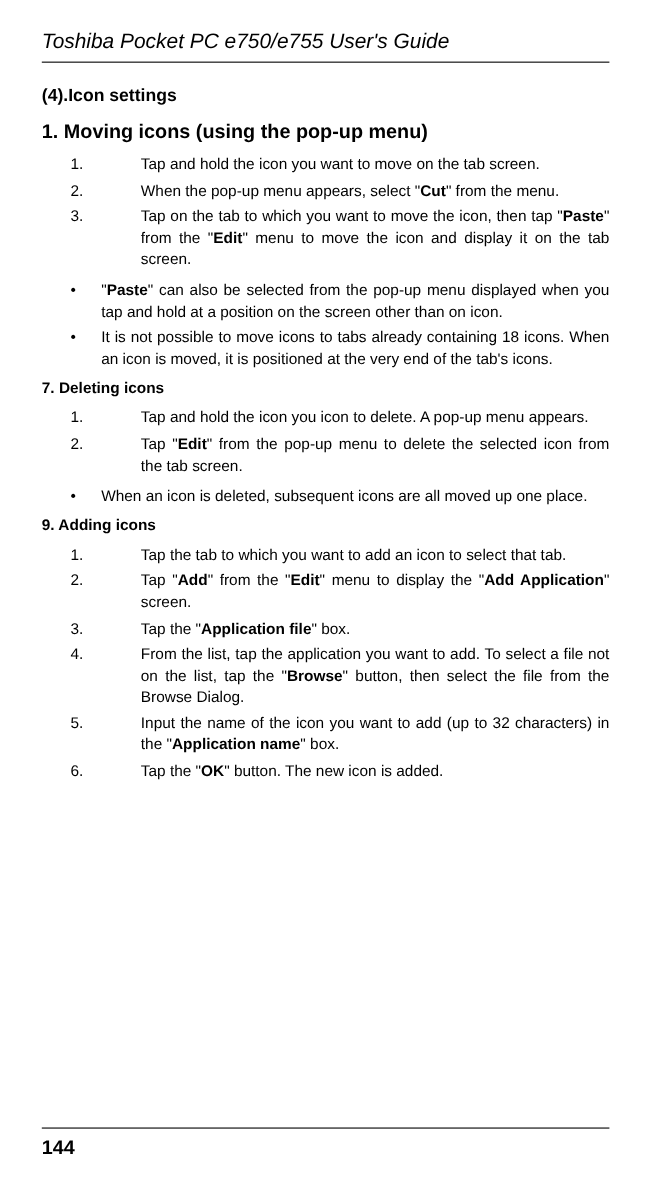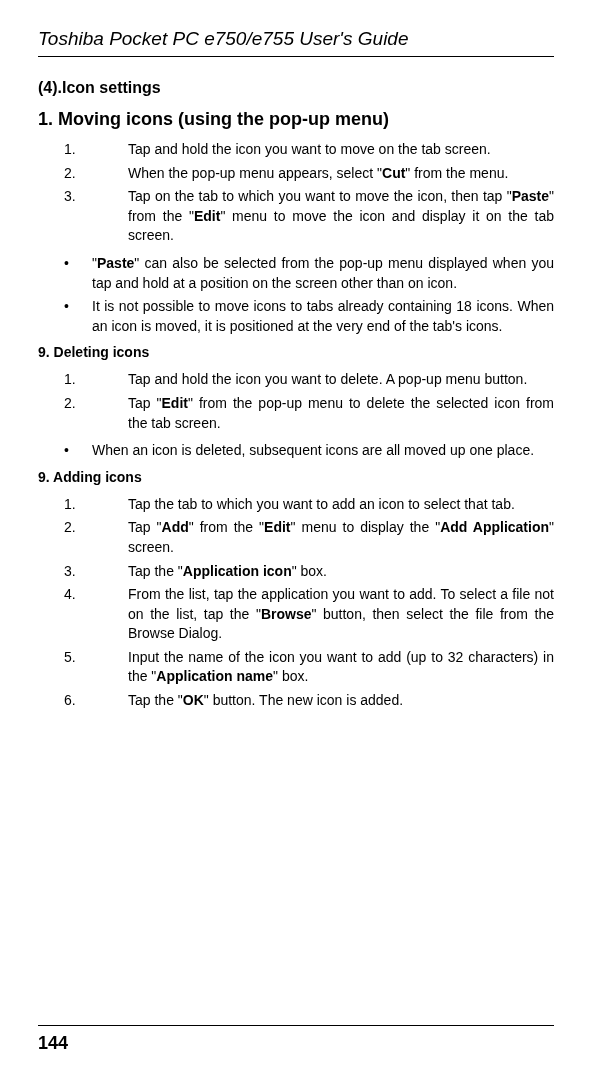--- a/index.html
+++ b/index.html
@@ -125,25 +125,25 @@
   <li>
       <span class="marker">•</span>
       <span class="content">"<b>Paste</b>" can also be selected from the pop-up menu displayed when you tap and hold at a position on the screen other than on icon.</span>
     </li>
   <li>
       <span class="marker">•</span>
       <span class="content">It is not possible to move icons to tabs already containing 18 icons. When an icon is moved, it is positioned at the very end of the tab's icons.</span>
     </li>
 </ul>
 
-<div class="numbered-heading">9.    Deleting icons</div>
+<div class="numbered-heading">7.    Deleting icons</div>
 <ul class="nested-list">
   <li>
       <span class="marker">1.</span>
-      <span class="content">Tap and hold the icon you want to delete. A pop-up menu button.</span>
+      <span class="content">Tap and hold the icon you icon to delete. A pop-up menu appears.</span>
     </li>
   <li>
       <span class="marker">2.</span>
       <span class="content">Tap "<b>Edit</b>" from the pop-up menu to delete the selected icon from the tab screen.</span>
     </li>
 </ul>
 <ul class="bullet-list">
   <li>
       <span class="marker">•</span>
       <span class="content">When an icon is deleted, subsequent icons are all moved up one place.</span>
@@ -155,21 +155,21 @@
   <li>
       <span class="marker">1.</span>
       <span class="content">Tap the tab to which you want to add an icon to select that tab.</span>
     </li>
   <li>
       <span class="marker">2.</span>
       <span class="content">Tap "<b>Add</b>" from the "<b>Edit</b>" menu to display the "<b>Add Application</b>" screen.</span>
     </li>
   <li>
       <span class="marker">3.</span>
-      <span class="content">Tap the "<b>Application icon</b>" box.</span>
+      <span class="content">Tap the "<b>Application file</b>" box.</span>
     </li>
   <li>
       <span class="marker">4.</span>
       <span class="content">From the list, tap the application you want to add. To select a file not on the list, tap the "<b>Browse</b>" button, then select the file from the Browse Dialog.</span>
     </li>
   <li>
       <span class="marker">5.</span>
       <span class="content">Input the name of the icon you want to add (up to 32 characters) in the "<b>Application name</b>" box.</span>
     </li>
   <li>

